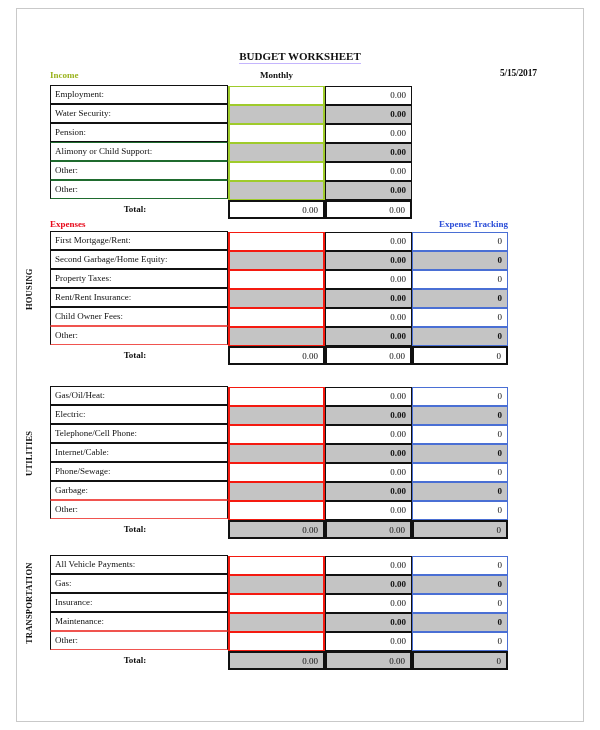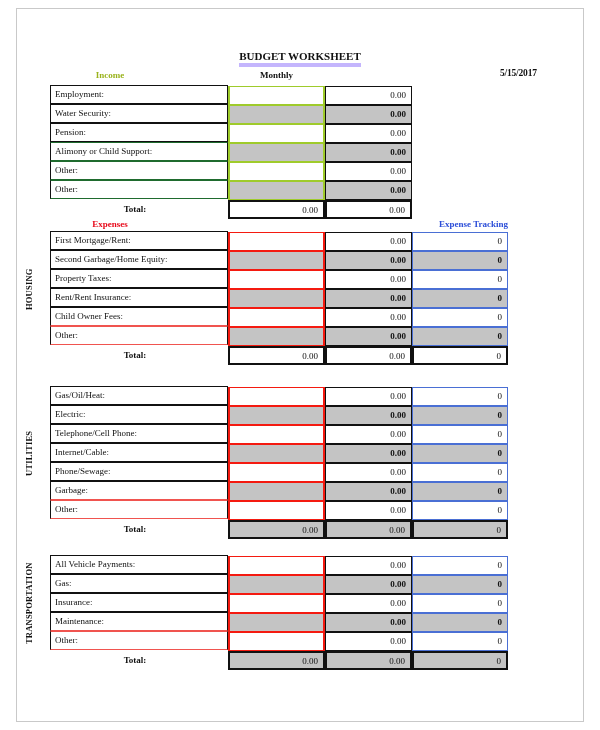--- a/index.html
+++ b/index.html
@@ -39,42 +39,41 @@
     position: absolute;
     left: 0;
     top: 50px;
     width: 600px;
     text-align: center;
     font-size: 11px;
     font-weight: bold;
     color: #111111;
   }
   #title span {
-    border-bottom: 4px solid #c4b5fd;
+    border-bottom: 1px solid #c4b5fd;
     padding-bottom: 1px;
   }
 
   
   #doc-date {
     position: absolute;
     left: 500px;
     top: 68px;
     width: 80px;
     font-size: 9.5px;
     font-weight: bold;
     color: #111111;
     text-align: left;
     letter-spacing: -0.2px;
   }
   .hdr-row {
     position: absolute;
     height: 14px;
     font-size: 9px;
     font-weight: bold;
-    text-align: center;
   }
   .hdr-income  { left: 50px;  width: 120px; color: #9ab31d; }
   .hdr-monthly { left: 228px; width: 97px; color: #111111; text-align: center; }
   .hdr-weekly  { left: 325px; width: 87px; color: #111111; text-align: center; }
   .hdr-expenses{ left: 50px;  width: 120px; color: #e8091a; }
   .hdr-tracking{ left: 412px; width: 96px; color: #2b4dd8; text-align: right; }
 
   .row {
     position: absolute;
     height: 19px;

